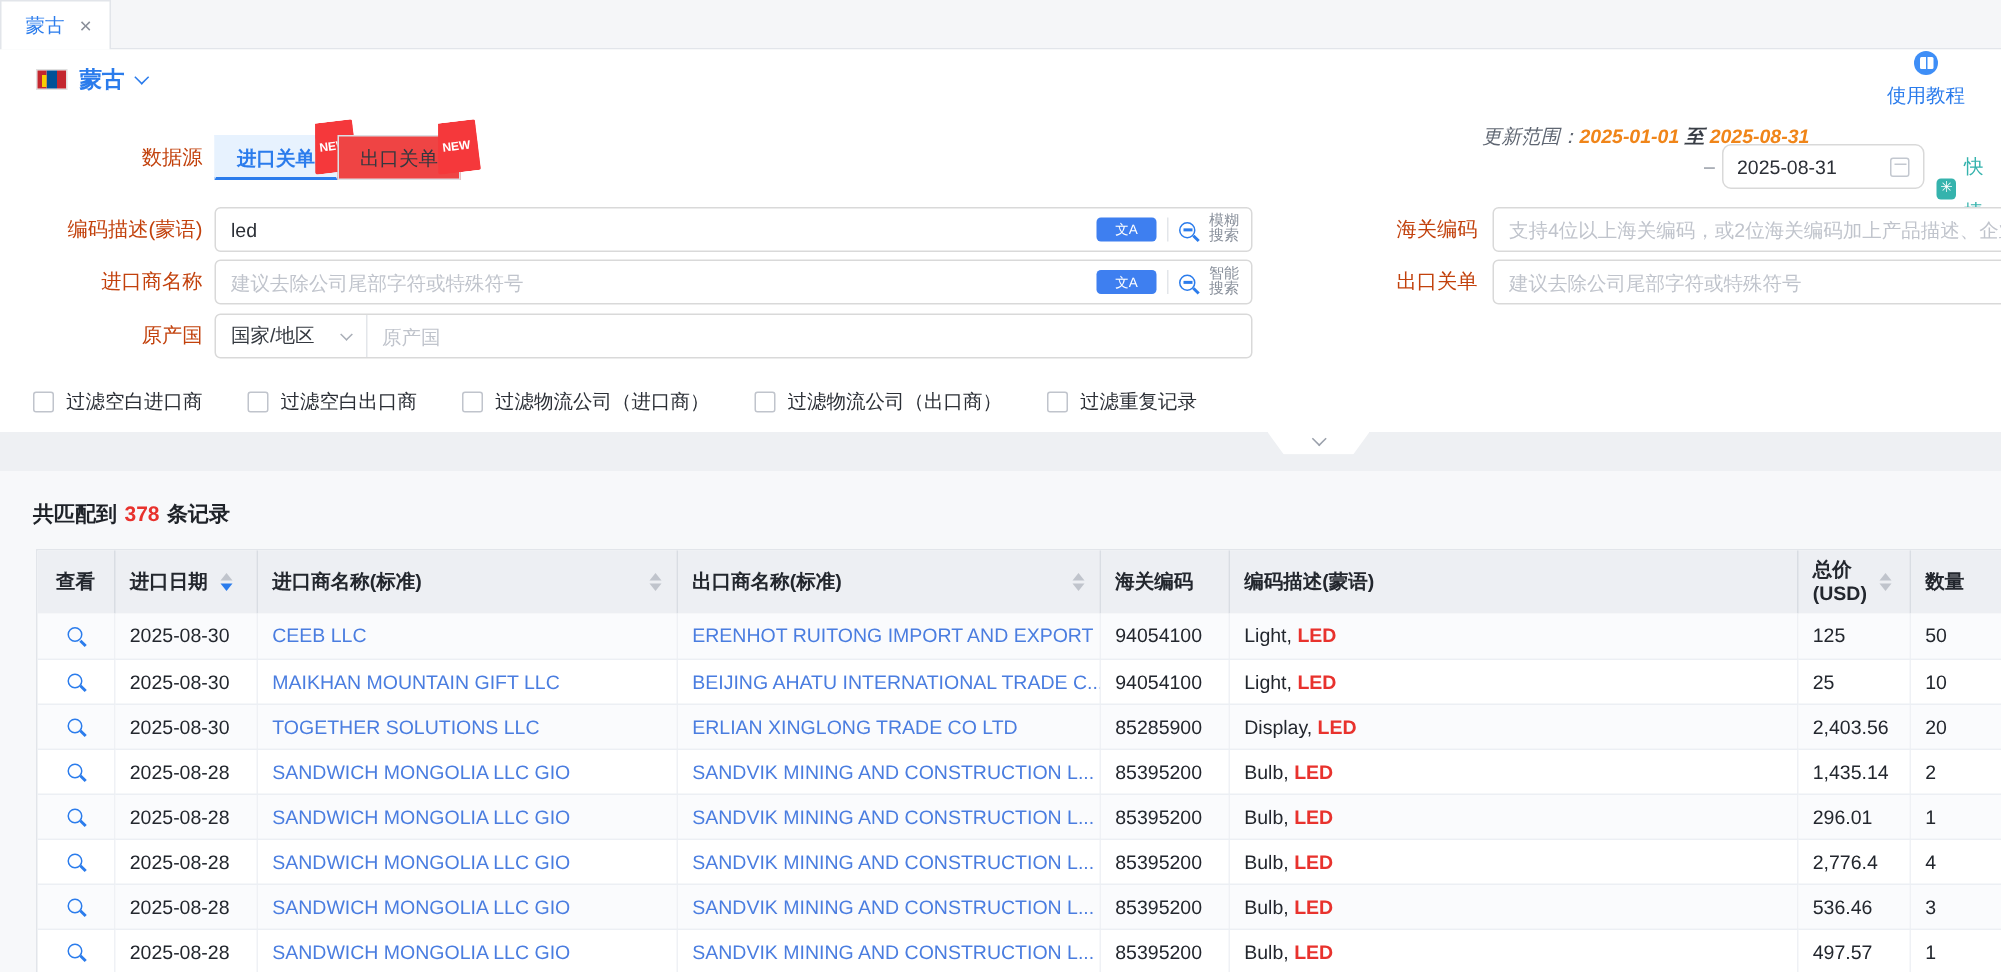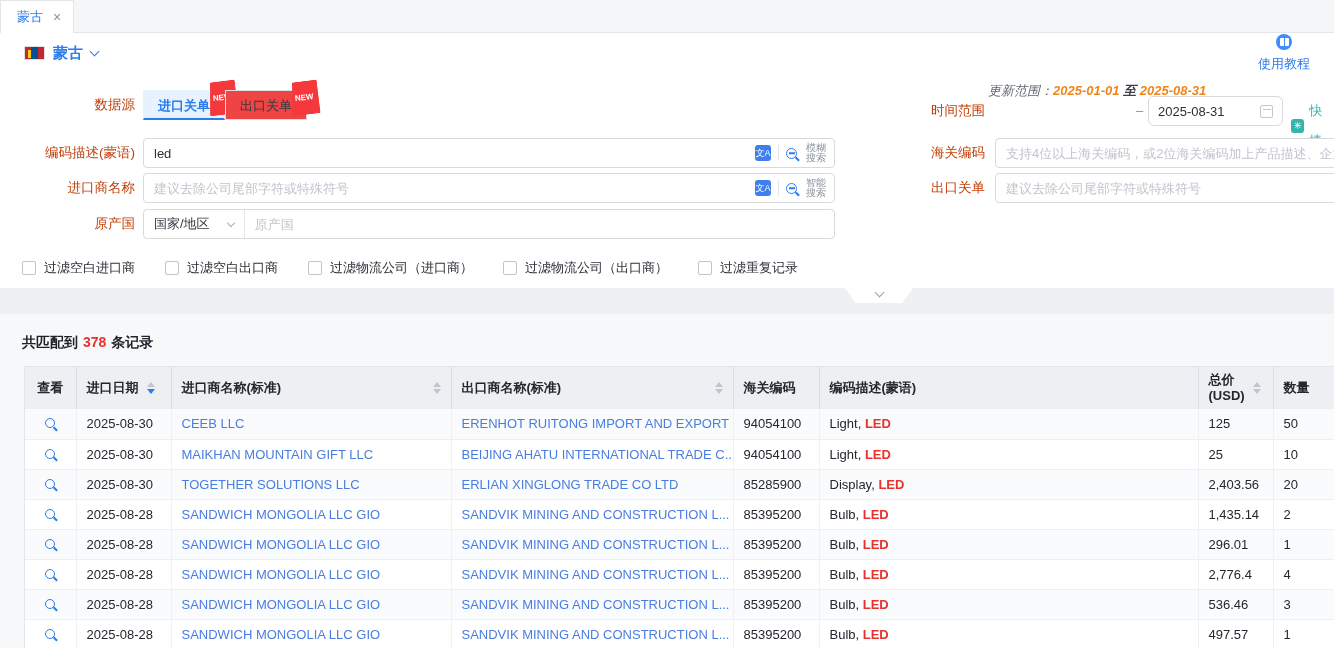--- a/index.html
+++ b/index.html
@@ -47,21 +47,21 @@
     clip-path:polygon(14% 0,100% 0,100% 100%,0 100%); }
 
   
   .ibox { position:absolute; height:30px; border:1px solid #d9d9d9; border-radius:4px; background:#fff;
     display:flex; align-items:center; }
   .ibox input { border:none; outline:none; flex:1; height:100%; padding:0 10px; font-size:13px;
     font-family:inherit; color:#2b2f36; background:transparent; min-width:0; }
   .ibox input::placeholder { color:#c0c4cc; }
   .suffix { display:flex; align-items:center; gap:7px; padding-right:8px; flex-shrink:0; }
   .vdiv { width:1px; height:16px; background:#e3e6ea; }
-  .trans { width:16px; height:16px; background:#3e7ff0; border-radius:3px; color:#fff; font-size:9px;
+  .trans { width:40px; height:16px; background:#3e7ff0; border-radius:3px; color:#fff; font-size:9px;
     display:flex; align-items:center; justify-content:center; cursor:pointer; }
   .srch { position:relative; width:11px; height:11px; border:1.6px solid #2b7cec; border-radius:50%;
     margin-right:2px; cursor:pointer; flex-shrink:0; }
   .srch::before { content:''; position:absolute; left:1.5px; right:1.5px; top:50%; height:1.5px;
     background:#2b7cec; transform:translateY(-50%); }
   .srch::after { content:''; position:absolute; width:5px; height:1.6px; background:#2b7cec;
     bottom:-2.5px; right:-4px; transform:rotate(45deg); }
   .srch-lbl { font-size:10px; line-height:10px; color:#8a919c; }
 
   
@@ -166,21 +166,20 @@
       <div class="src-tab active">
         <span>进口关单</span>
         <span class="new-badge">NEW</span>
       </div>
       <div class="src-tab">
         <span>出口关单</span>
         <span class="new-badge">NEW</span>
       </div>
     </div>
 
-    <div class="f-label" style="top:23px; left:855px; width:130px;">时间范围</div>
     <div class="dash" style="top:23px; left:1136px;">–</div>
     <div class="datebox" style="top:23px; left:1148px;">
       <span>2025-08-31</span>
       <span class="cal"></span>
     </div>
     <div class="quick" style="top:23px; left:1291px;">
       <span class="quick-ic">✳</span>
       <span>快捷</span>
     </div>
 

